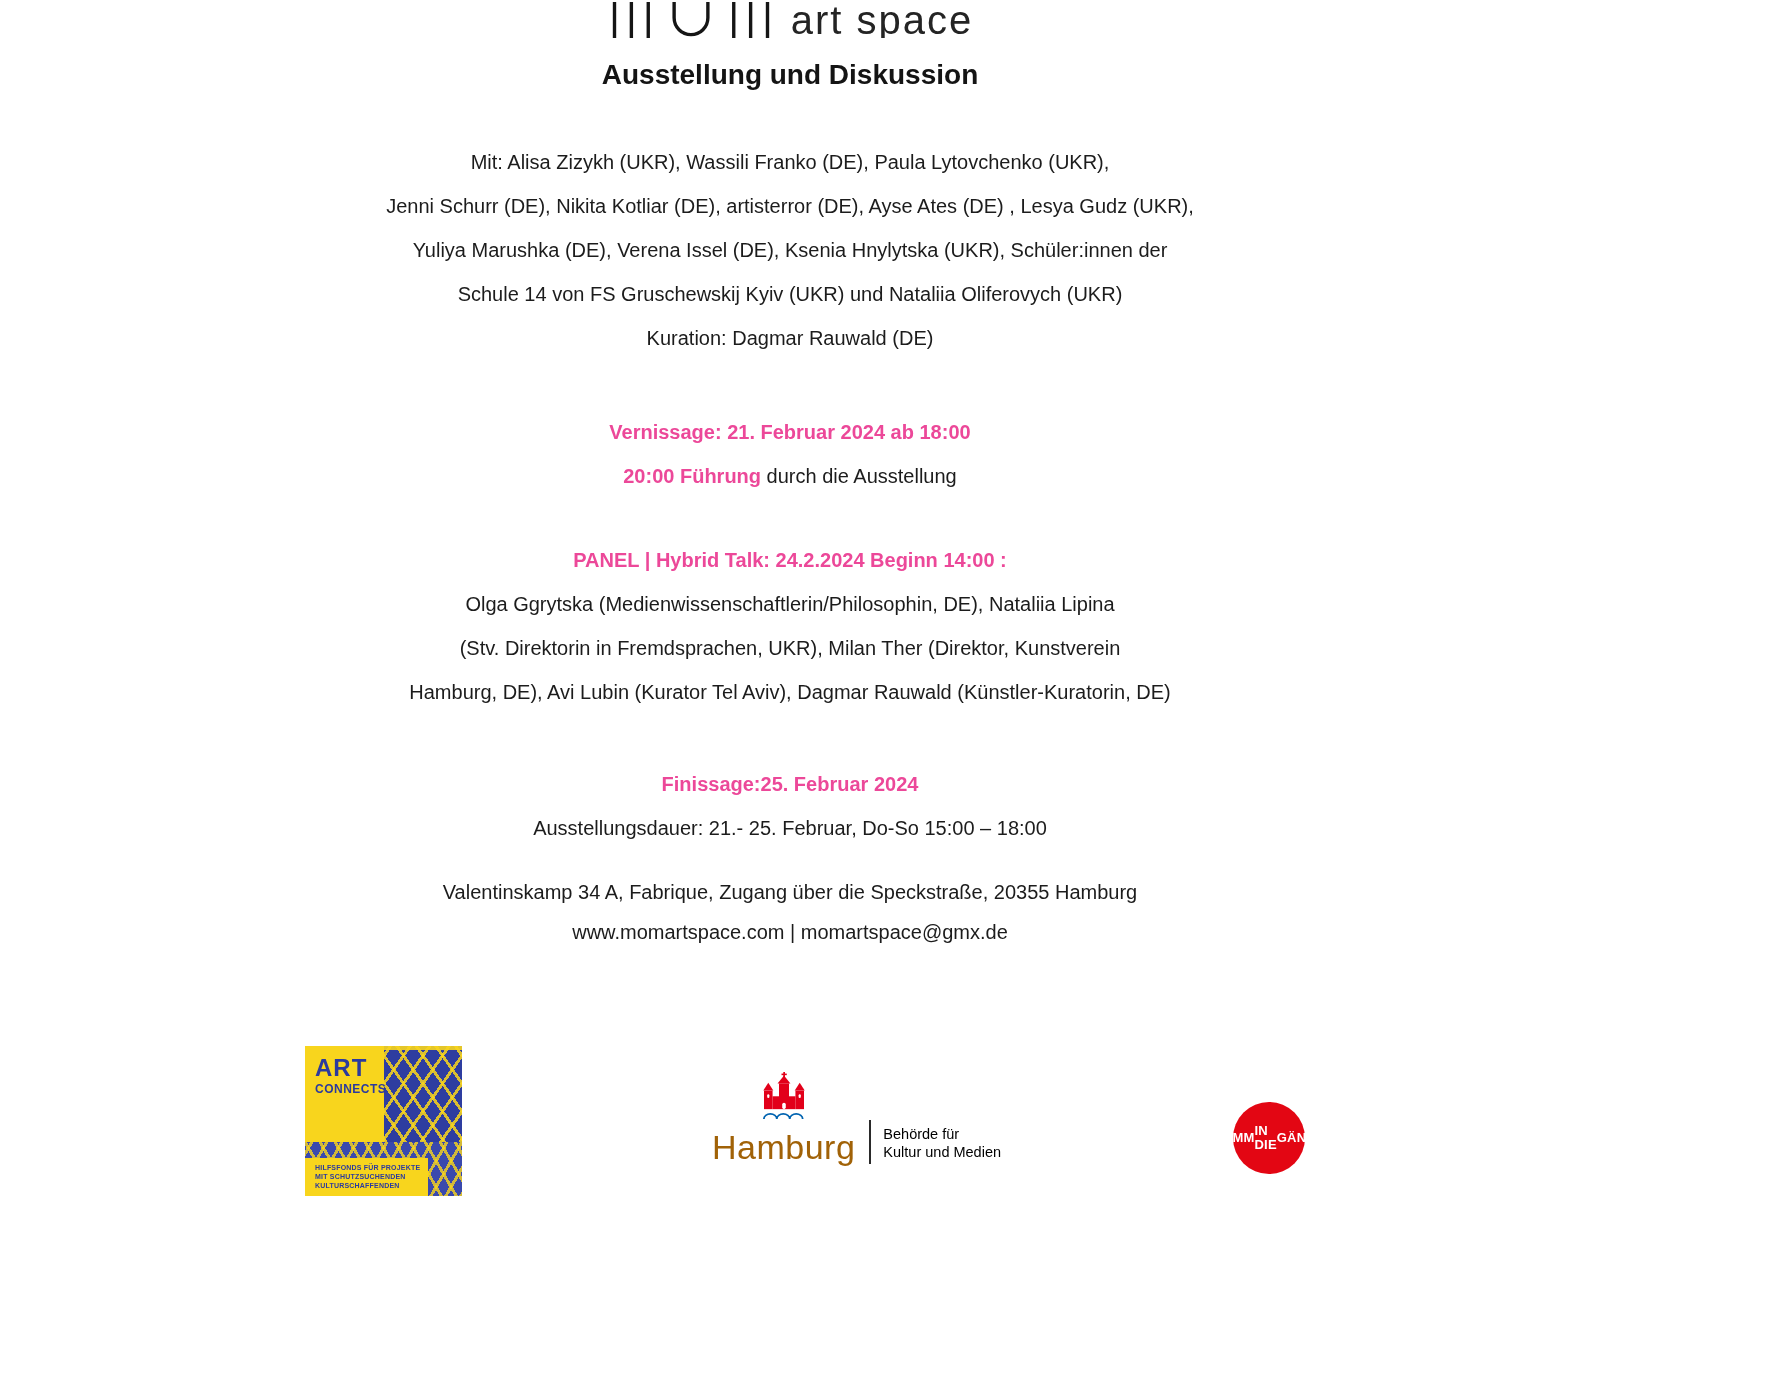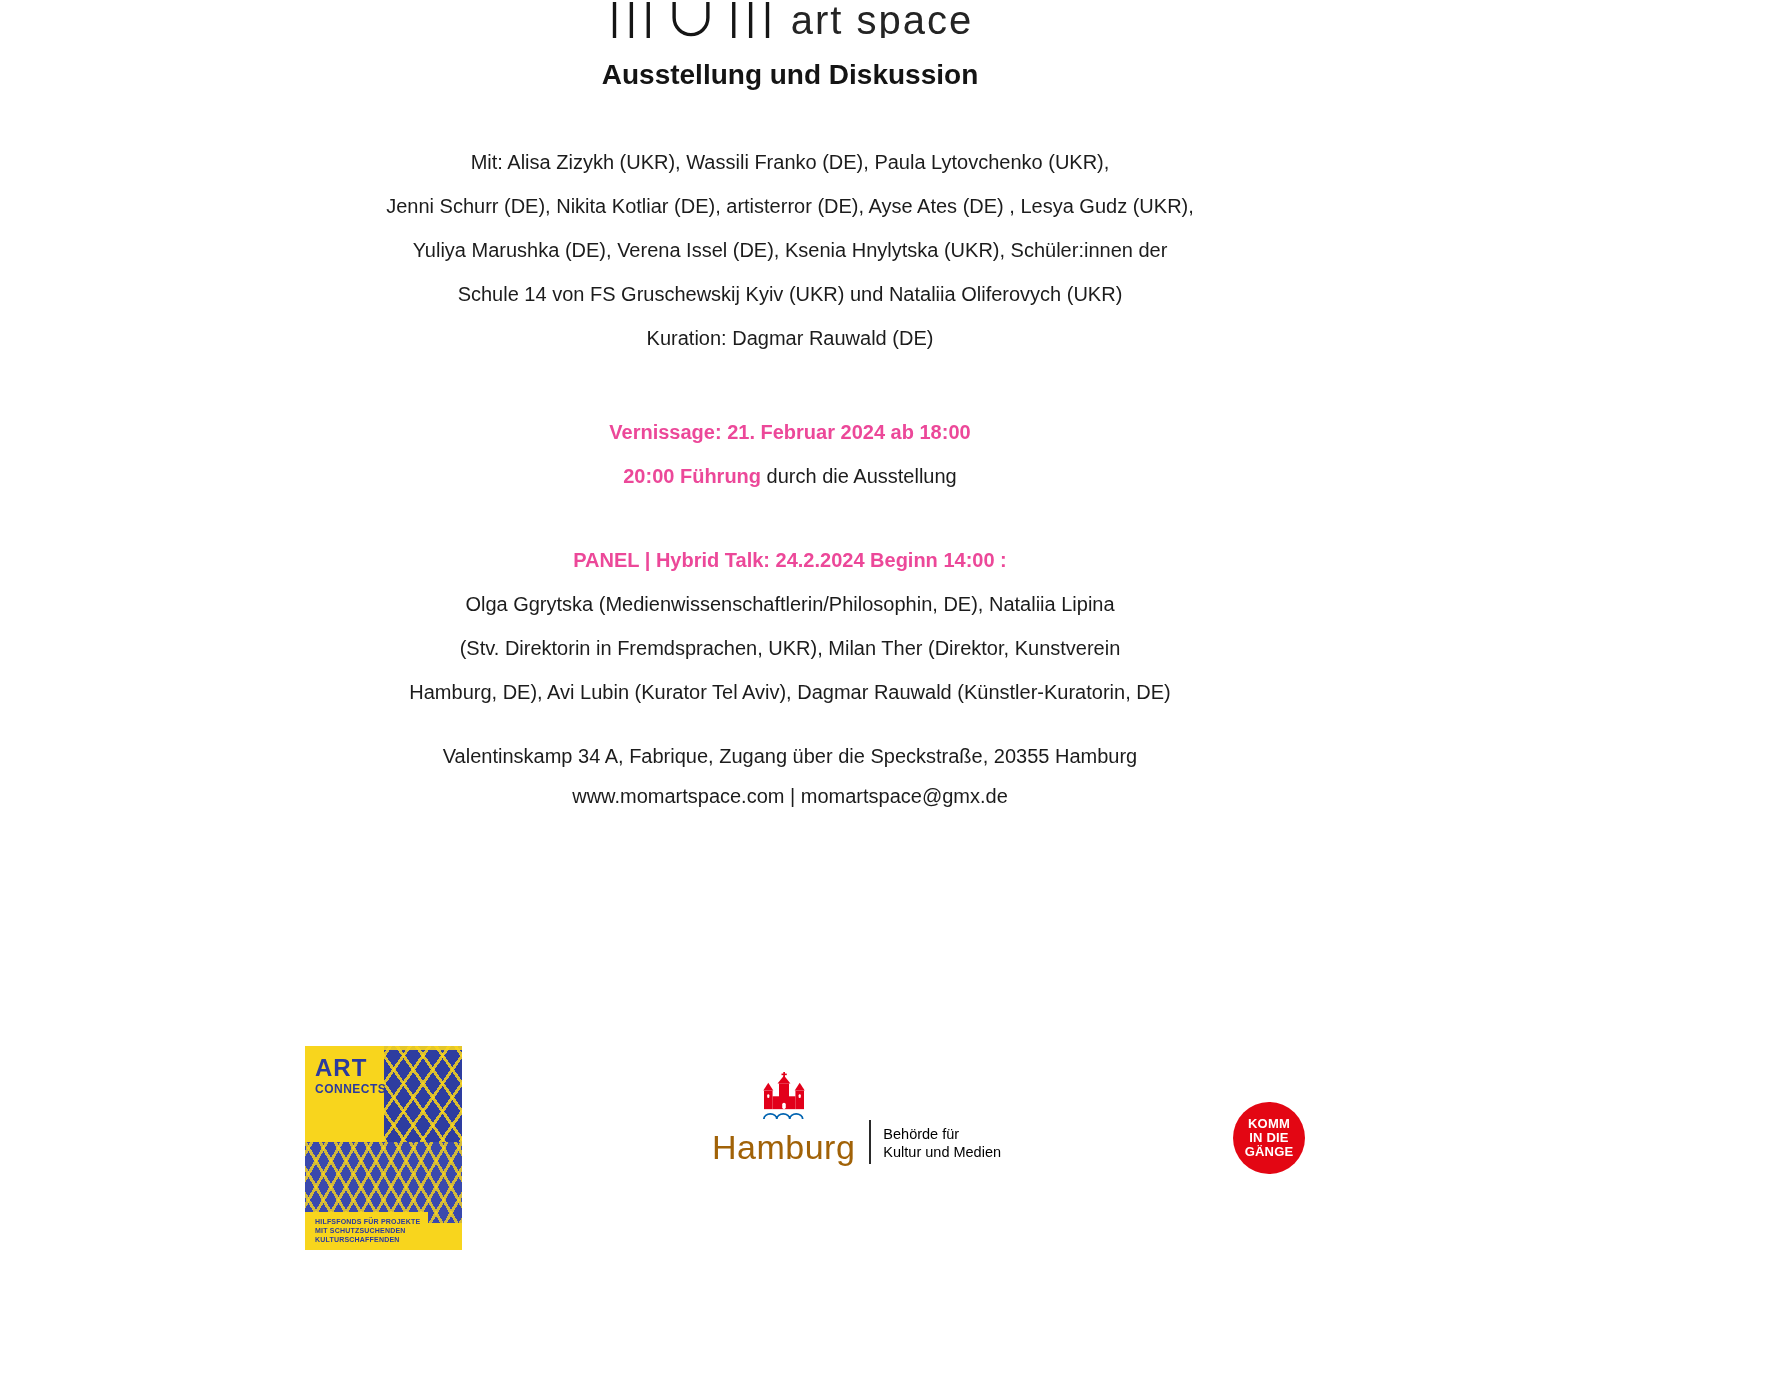--- a/index.html
+++ b/index.html
@@ -21,21 +21,21 @@
   .participants { margin-top:46px; }
   .vernissage { margin-top:50px; }
   .panel { margin-top:40px; }
   .finissage { margin-top:48px; }
   .address { margin-top:22px; }
   .address .line { line-height:40px; }
 
   .footer { position:absolute; left:0; top:1046px; width:1772px; height:200px; }
 
   
-  .ac-logo { position:absolute; left:305px; top:0; width:157px; height:204px; background:#f8d51d; overflow:hidden; text-align:left; }
+  .ac-logo { position:absolute; left:305px; top:0; width:157px; height:150px; background:#f8d51d; overflow:hidden; text-align:left; }
   .ac-art { position:absolute; left:10px; top:10px; color:#2b3a9e; font-weight:700; font-size:24px; line-height:24px; letter-spacing:1px; }
   .ac-connects { position:absolute; left:10px; top:37px; color:#2b3a9e; font-weight:700; font-size:12px; line-height:13px; letter-spacing:0.5px; }
   .ac-photo-top { position:absolute; right:0; top:0; width:78px; height:96px; background-color:#2e3da0;
       background-image: linear-gradient(rgba(248,213,29,0.9) 0 4px, transparent 4px),
       repeating-linear-gradient(55deg, rgba(248,213,29,0.85) 0 3px, transparent 3px 16px),
       repeating-linear-gradient(-55deg, rgba(248,213,29,0.85) 0 3px, transparent 3px 16px); }
   .ac-photo-bottom { position:absolute; left:0; top:96px; width:157px; height:81px; background-color:#3a49ad;
       background-image: repeating-linear-gradient(60deg, rgba(248,213,29,0.8) 0 3px, transparent 3px 13px),
       repeating-linear-gradient(-60deg, rgba(248,213,29,0.8) 0 3px, transparent 3px 13px); }
   .ac-caption { position:absolute; left:0; bottom:0; background:#f8d51d; padding:5px 8px 6px 10px; color:#2b3a9e; font-size:7px; font-weight:700; line-height:9px; letter-spacing:0.2px; text-align:left; }
@@ -44,21 +44,21 @@
   .hh-logo { position:absolute; left:712px; top:26px; display:flex; align-items:flex-end; }
   .hh-left { display:flex; flex-direction:column; align-items:center; }
   .hh-castle { display:block; }
   .hh-wave { display:block; margin-top:1px; }
   .hh-name { font-size:34px; line-height:34px; color:#a16207; margin-top:8px; font-weight:400; letter-spacing:0.5px; }
   .hh-divider { width:2px; height:44px; background:#2a2a2a; margin:0 12px 0 14px; }
   .hh-dept { text-align:left; font-size:14.5px; line-height:18px; color:#000; margin-bottom:3px; }
 
   
   .komm-badge { position:absolute; left:1233px; top:56px; width:72px; height:72px; border-radius:50%;
-      background:#e30613; color:#ffffff; display:flex; flex-direction:column; align-items:center; justify-content:center;
+      background:#e30613; color:#ffffff; display:flex; flex-direction:row; align-items:center; justify-content:center;
       font-weight:700; font-size:13px; line-height:14px; letter-spacing:0.2px; }
 </style>
 </head>
 <body>
 
 <div class="page">
   <div class="col">
 
     <header class="header">
       <svg class="mom-svg" width="168" height="36" viewBox="0 0 142 32" fill="none" stroke="#151515" stroke-width="3">
@@ -88,20 +88,24 @@
       <div class="line"><span class="bold">20:00 Führung</span><span> durch die Ausstellung</span></div>
     </section>
 
     <section class="panel">
       <div class="line bold">PANEL | Hybrid Talk: 24.2.2024 Beginn 14:00 :</div>
       <div class="line">Olga Ggrytska (Medienwissenschaftlerin/Philosophin, DE), Nataliia Lipina</div>
       <div class="line">(Stv. Direktorin in Fremdsprachen, UKR), Milan Ther (Direktor, Kunstverein</div>
       <div class="line">Hamburg, DE), Avi Lubin (Kurator Tel Aviv), Dagmar Rauwald (Künstler-Kuratorin, DE)</div>
     </section>
 
+    <section class="finissage">
+      <div class="line bold">Finissage:25. Februar 2024</div>
+      <div class="line">Ausstellungsdauer: 21.- 25. Februar, Do-So 15:00 – 18:00</div>
+    </section>
 
     <section class="address">
       <div class="line">Valentinskamp 34 A, Fabrique, Zugang über die Speckstraße, 20355 Hamburg</div>
       <div class="line">www.momartspace.com | momartspace@gmx.de</div>
     </section>
 
   </div>
 
   <footer class="footer">
 

